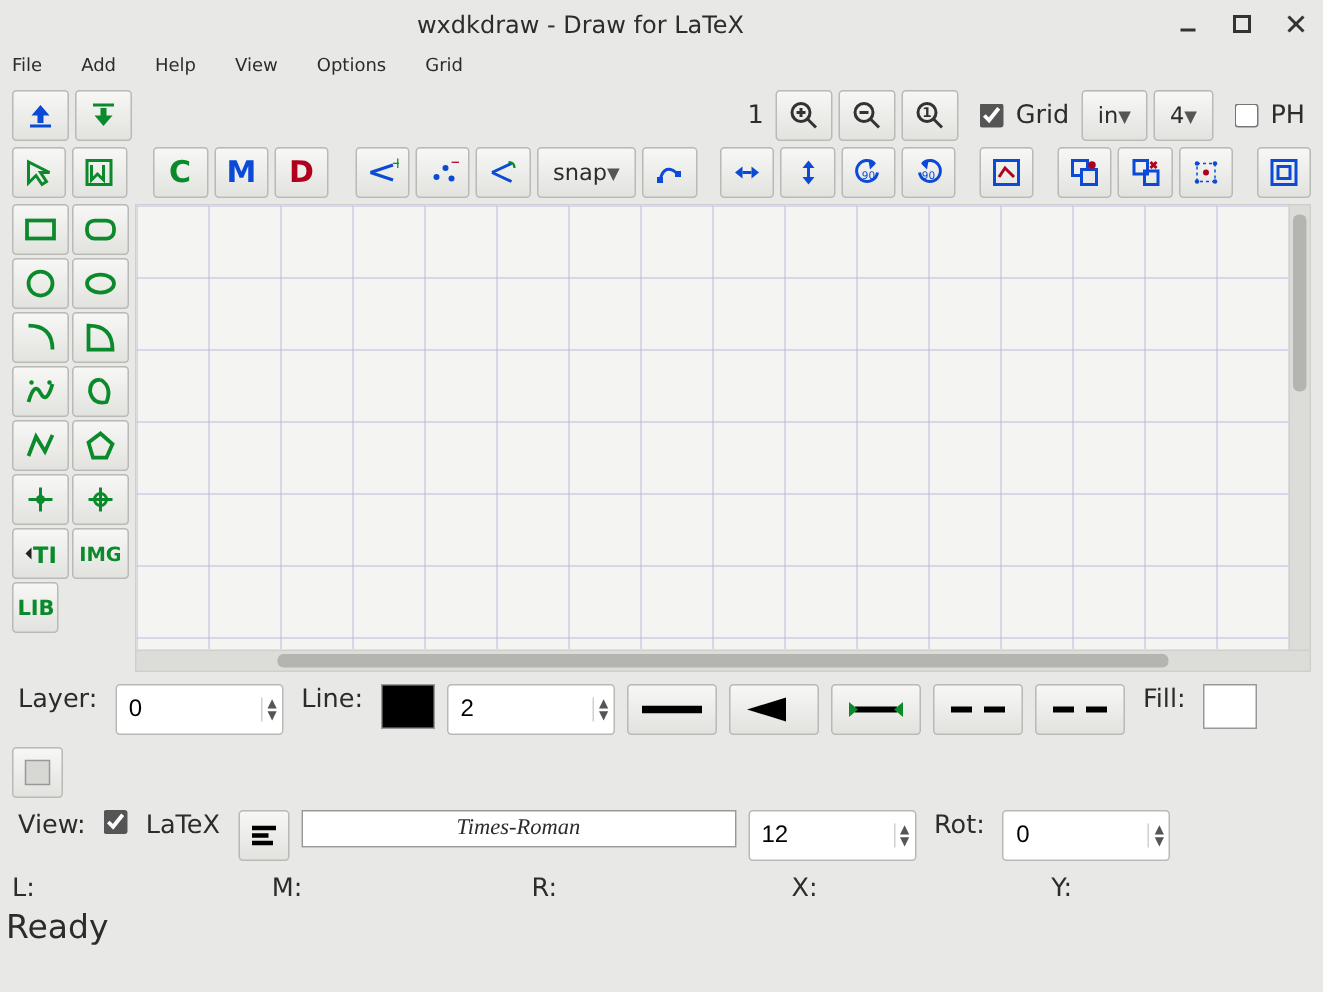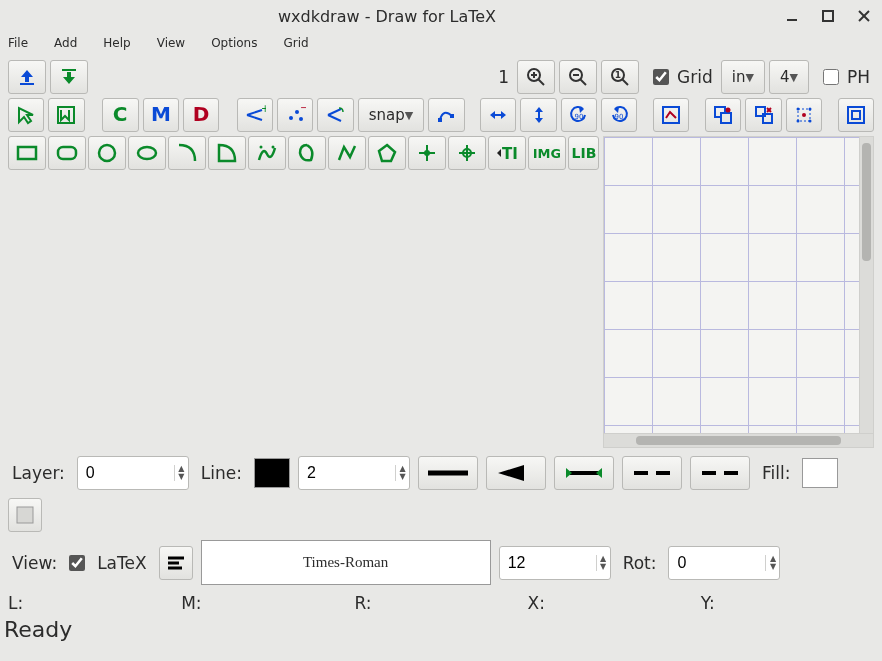--- a/index.html
+++ b/index.html
@@ -65,20 +65,21 @@
   .chk { width:16px; height:16px; accent-color:#555; }
 
   .workrow {
     display:flex;
     padding: 2px 8px 0 8px;
     gap:4px;
     height: 314px;
   }
   .left-tools {
     display:flex;
+    flex-direction:column;
     gap:2px;
   }
   .toolpair { display:flex; gap:2px; }
   .lt {
     width: 38px; height: 34px;
     border:1px solid #b9b9b6;
     border-radius:3px;
     background: linear-gradient(#f7f7f5,#e2e2df);
     display:flex;align-items:center;justify-content:center;
     cursor:pointer;
@@ -122,21 +123,21 @@
     border:1px solid #cfcfcc;
     border-left:none;
     position:relative;
   }
   .vscroll .thumb {
     position:absolute; top:2%; bottom:58%; left:2px; right:2px;
     background:#b4b4b1;
     border-radius:4px;
   }
   .bottom-rows { padding: 8px 8px 0 8px; display:flex;flex-direction:column; gap:8px;}
-  .brow { display:flex; align-items:center; gap:8px; flex-wrap:wrap;}
+  .brow { display:flex; gap:8px; flex-wrap:wrap;}
   .spin {
     display:flex; align-items:center;
     border:1px solid #b9b9b6; border-radius:3px;
     background:#fff; height:34px;
   }
   .spin input {
     border:none; outline:none; padding:0 8px;
     font-size:16px; background:transparent;
   }
   .spin .spinbtns {
@@ -152,26 +153,27 @@
   }
   .bbox {
     width:60px; height:34px;
     border:1px solid #b9b9b6; border-radius:3px;
     background:linear-gradient(#f7f7f5,#e2e2df);
     display:flex;align-items:center;justify-content:center;
     cursor:pointer;
   }
   .fontfield {
     flex:0 0 290px;
-    height:45px;
+    height:25px;
     border:1px solid #999;
     background:#fff;
     display:flex;align-items:center;justify-content:center;
     font-family:"Times New Roman",serif;
     font-size:15px;
+    font-style:italic;
   }
   .coords {
     display:flex; padding:8px 8px 0 8px;
     font-size:17px;
     gap:0;
   }
   .coords > div { flex:1; }
   .status {
     padding:4px 4px; font-size:22px;
   }

